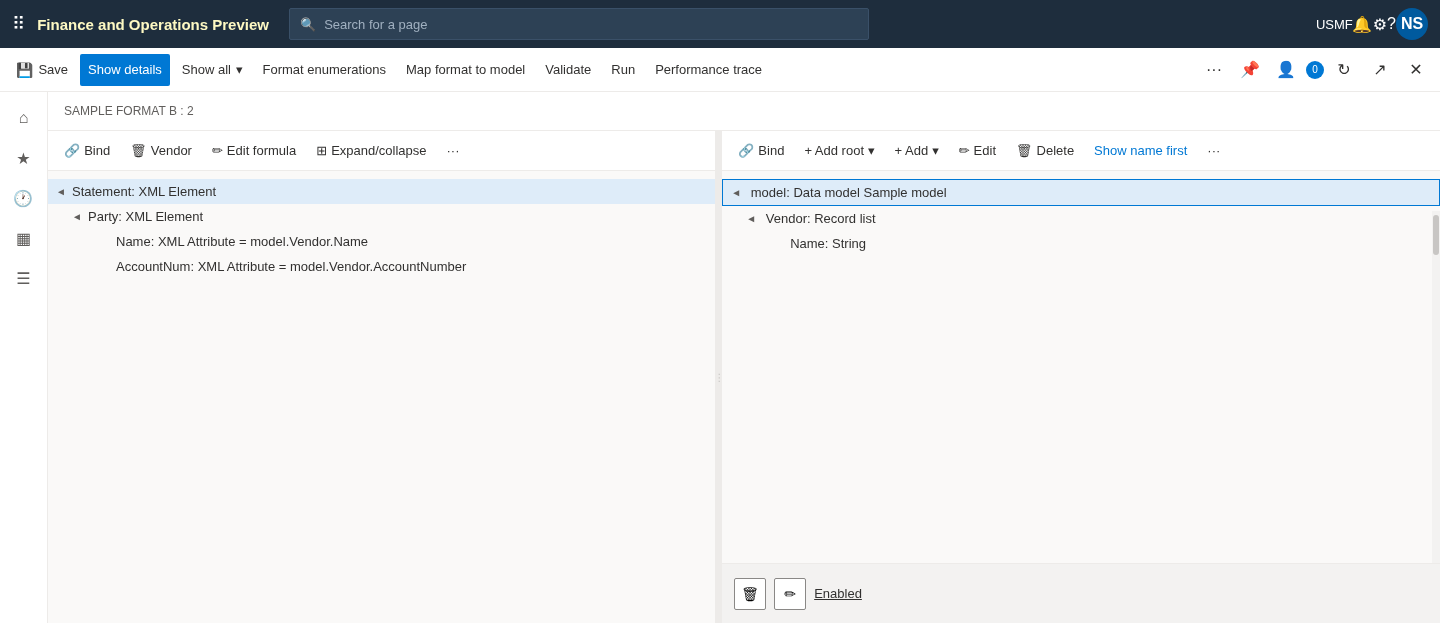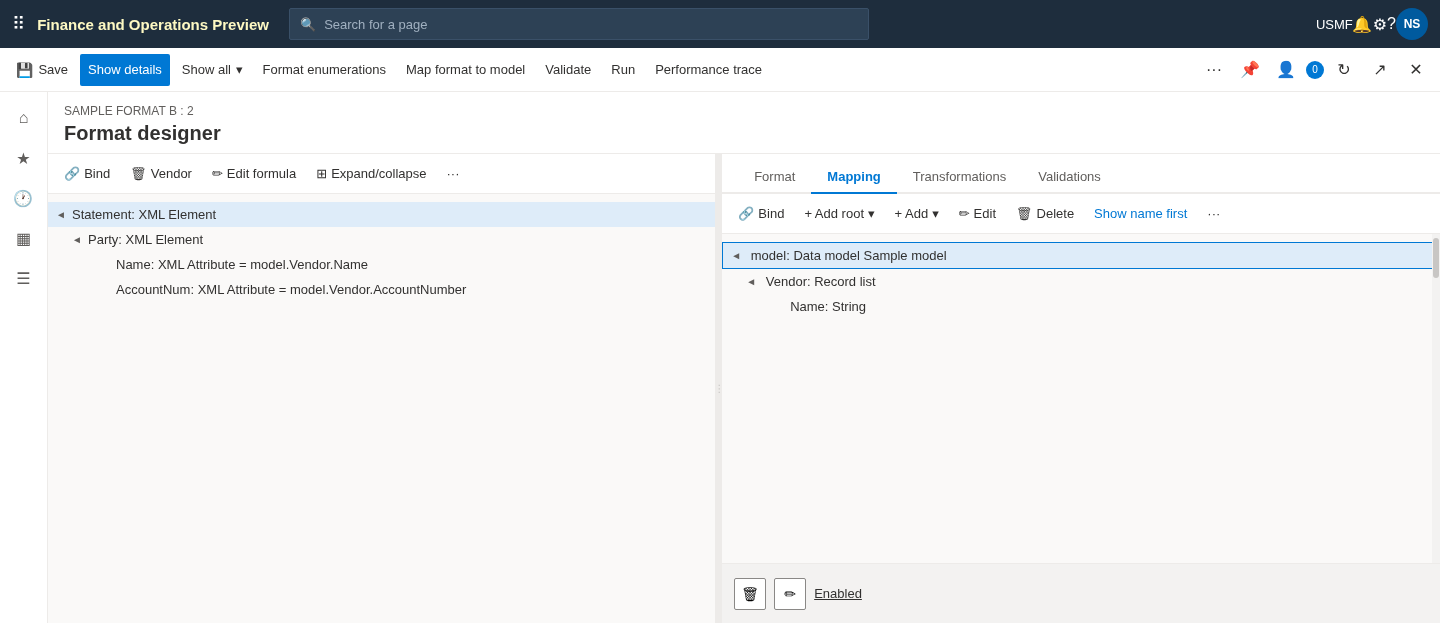--- a/index.html
+++ b/index.html
@@ -35,21 +35,21 @@
       display: flex;
       align-items: center;
       color: #fff;
     }
     .top-nav-right .usmf { font-size: 13px; font-weight: 500; }
     .top-nav-icon { font-size: 16px; cursor: pointer; }
     .avatar {
       width: 32px; height: 32px; border-radius: 50%;
       background: #005a9e; color: #fff;
       display: flex; align-items: center; justify-content: center;
-      font-size: 12px; font-weight: 600;
+      font-size: 16px; font-weight: 600;
     }
 
     
     .command-bar {
       background: #fff;
       height: 44px;
       display: flex;
       align-items: center;
       padding: 0 8px;
       border-bottom: 1px solid #edebe9;
@@ -353,21 +353,20 @@
     <div class="sidebar-icon">★</div>
     <div class="sidebar-icon">🕐</div>
     <div class="sidebar-icon">▦</div>
     <div class="sidebar-icon">☰</div>
   </div>
 
   <div class="content-area">
 
     <div class="page-header">
       <div class="breadcrumb">SAMPLE FORMAT B : 2</div>
-      <div class="page-title">Format designer</div>
     </div>
 
     <div class="split-panel">
 
       <div class="left-panel">
         <div class="panel-toolbar">
           <button class="panel-toolbar-btn">
             <span>🔗</span>
             <span>Bind</span>
           </button>
@@ -408,34 +407,20 @@
             <span class="arrow"></span>
             <span class="label">AccountNum: XML Attribute = model.Vendor.AccountNumber</span>
           </div>
         </div>
       </div>
 
       <div class="divider-handle">⋮</div>
 
       <div class="right-panel">
 
-        <div class="tabs-bar">
-          <div class="tab">
-            <span>Format</span>
-          </div>
-          <div class="tab active">
-            <span>Mapping</span>
-          </div>
-          <div class="tab">
-            <span>Transformations</span>
-          </div>
-          <div class="tab">
-            <span>Validations</span>
-          </div>
-        </div>
 
         <div class="mapping-toolbar">
           <button class="mapping-btn">
             <span>🔗</span>
             <span>Bind</span>
           </button>
           <button class="mapping-btn">
             <span>+ Add root</span>
             <span>▾</span>
           </button>

